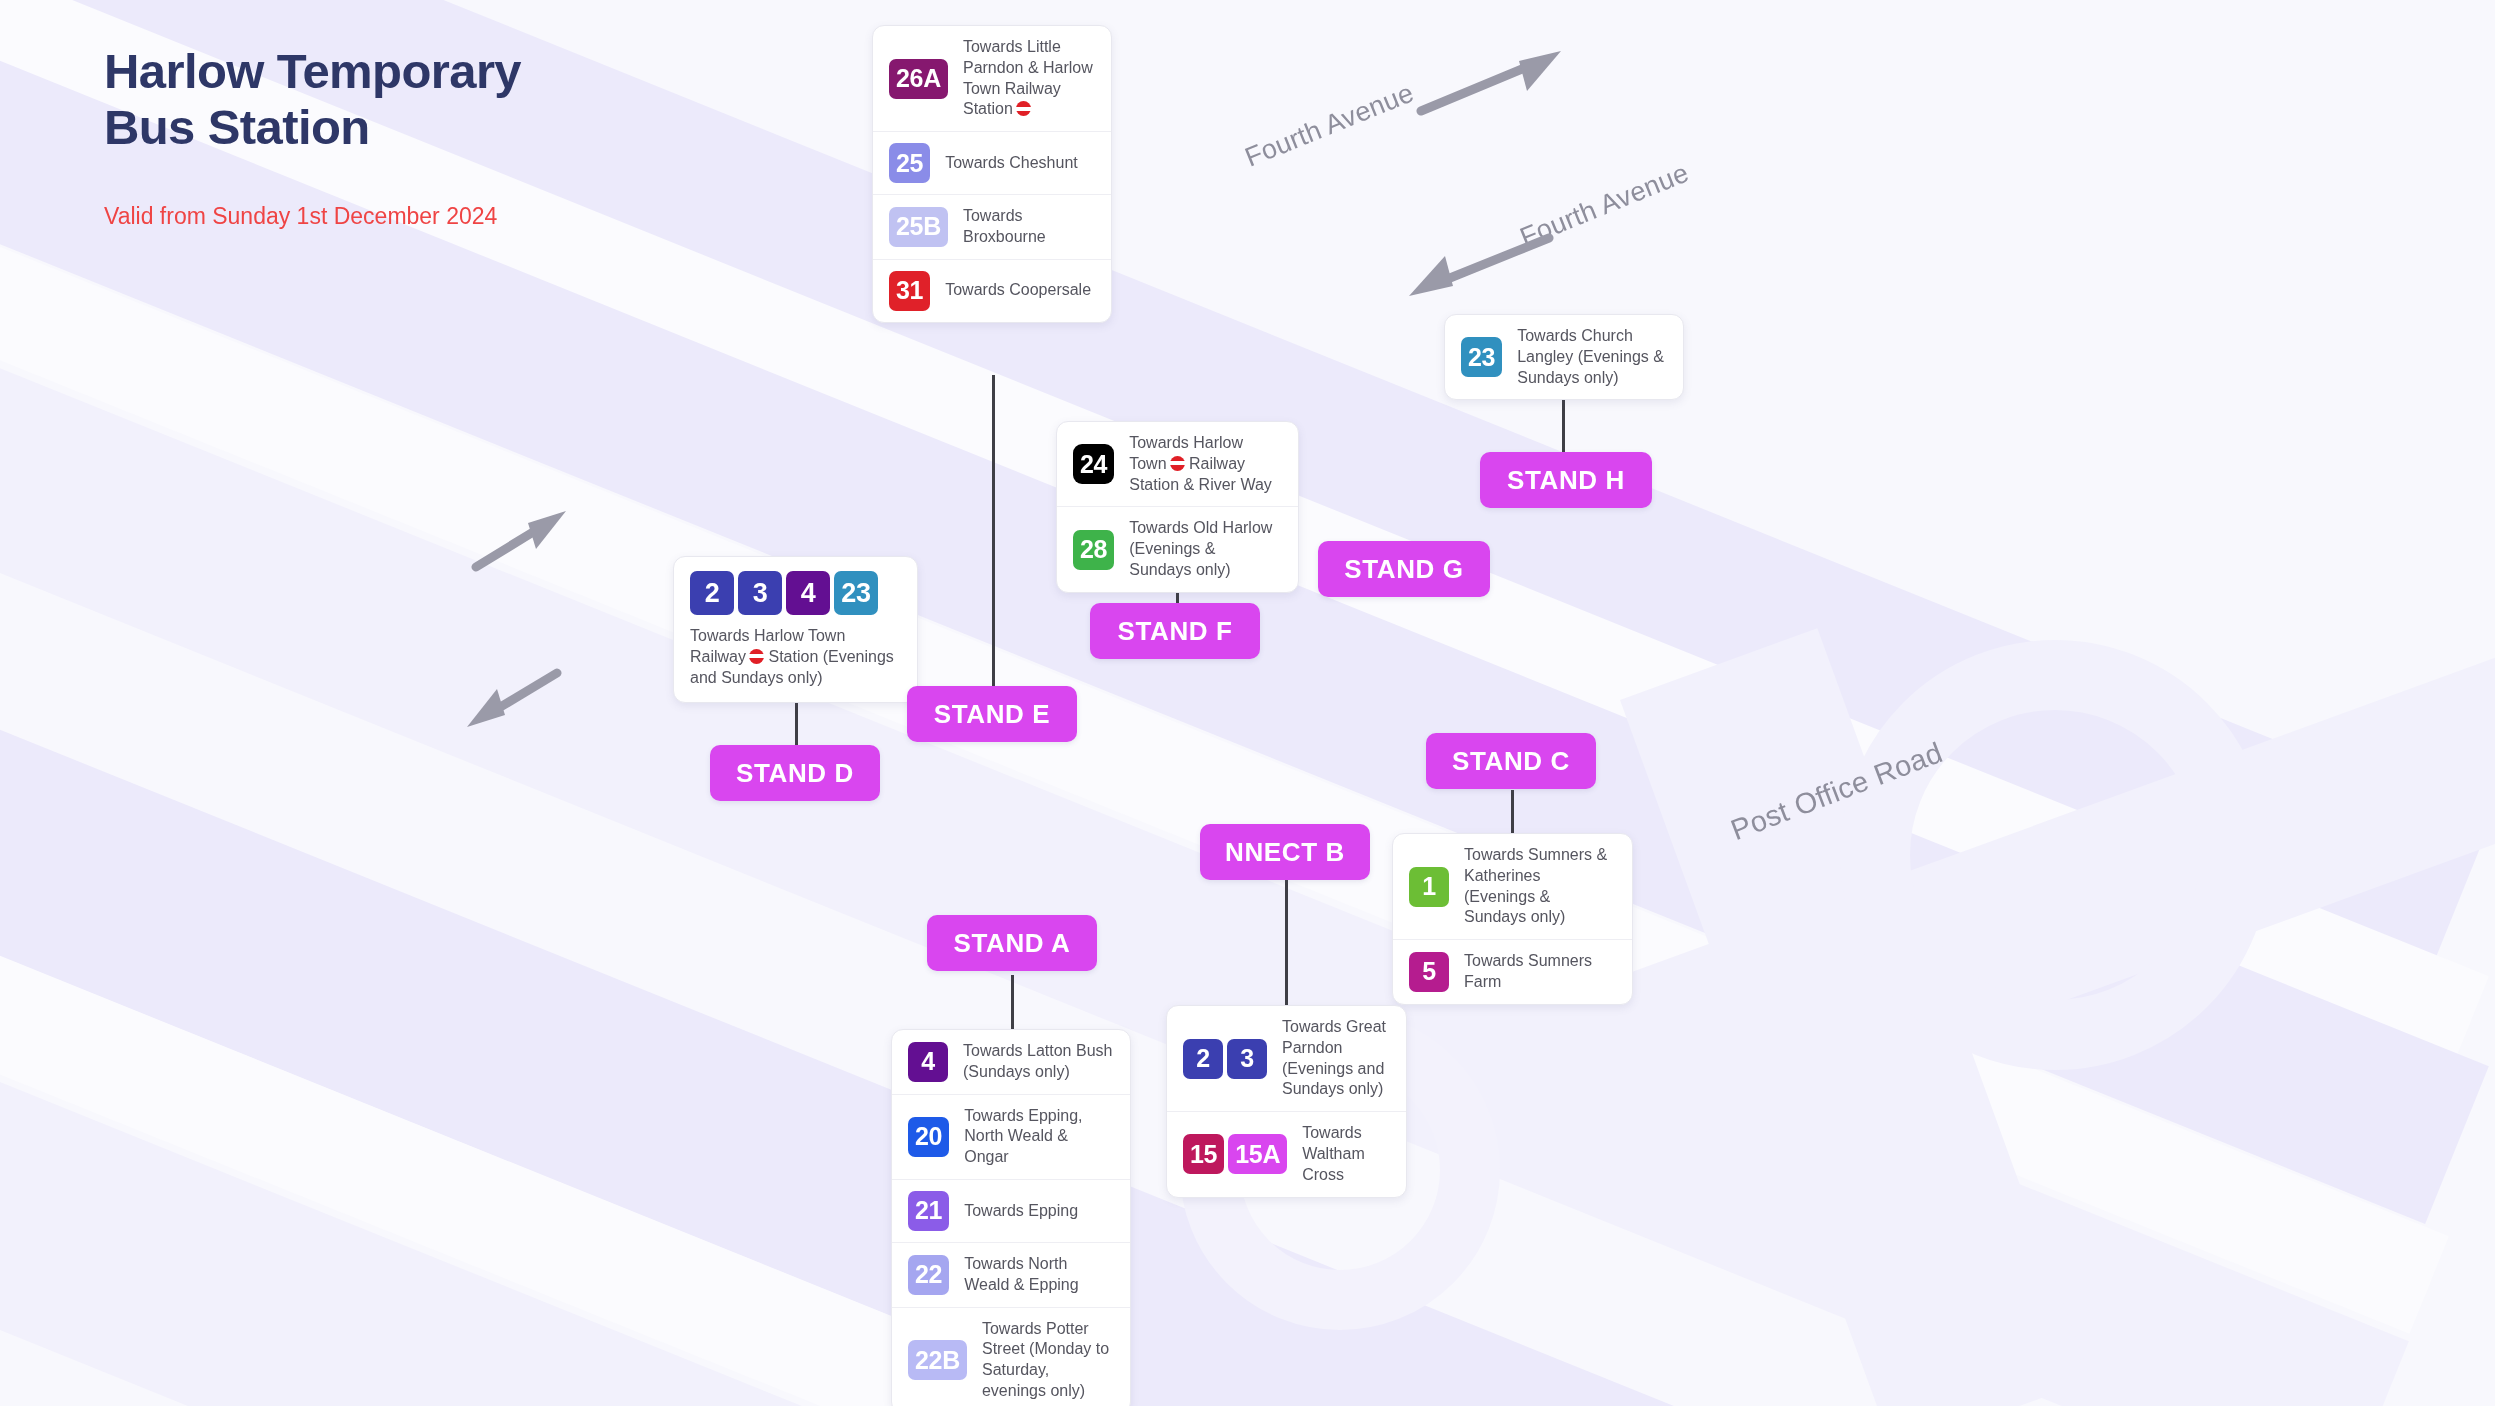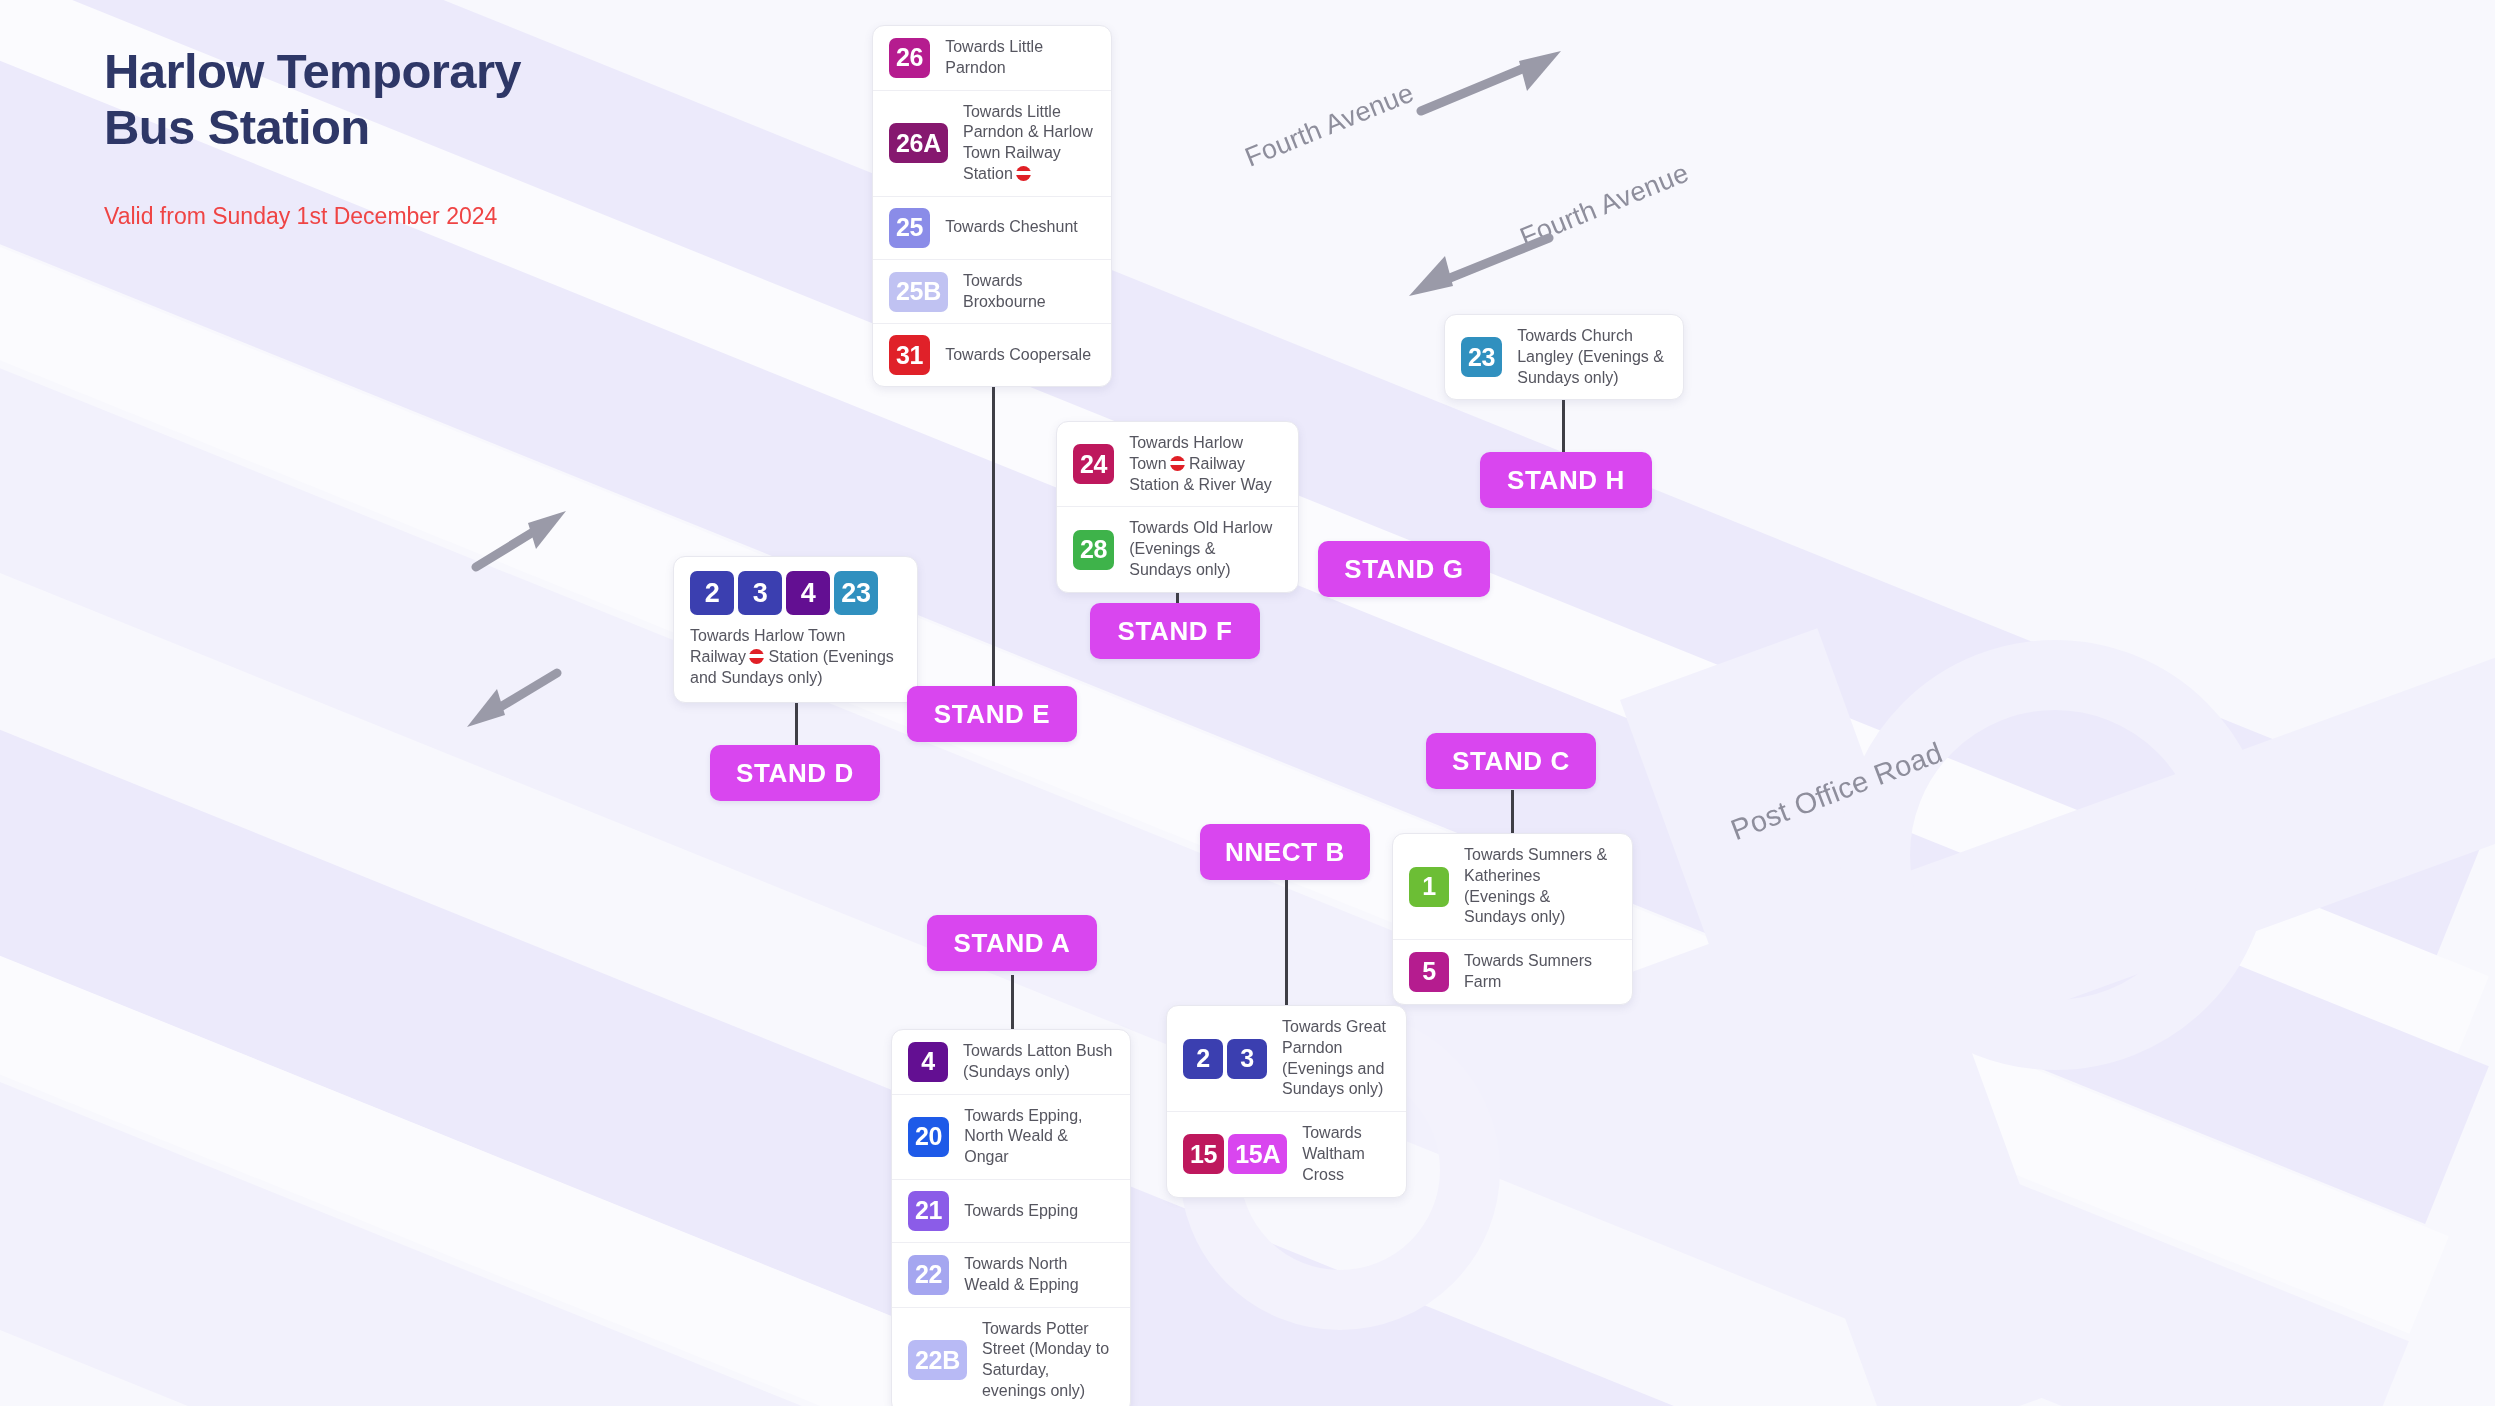--- a/index.html
+++ b/index.html
@@ -282,26 +282,20 @@
   <div class="stand" style="left:1318px; top:541px; width:172px;">
     <span>STAND G</span>
   </div>
   <div class="stand" style="left:1480px; top:452px; width:172px;">
     <span>STAND H</span>
   </div>
 
   <div class="card" id="card-stand-e" style="left:872px; top:25px; width:240px;">
       <div class="row">
         <div class="badges">
-          <span class="badge" style="background: rgb(181, 28, 143);">26</span>
-        </div>
-        <div class="dest">Towards Little Parndon</div>
-      </div>
-      <div class="row">
-        <div class="badges">
           <span class="badge" style="background: rgb(134, 24, 111);">26A</span>
         </div>
         <div class="dest">Towards Little Parndon &amp; Harlow Town Railway Station<span class="roundel"></span></div>
       </div>
       <div class="row">
         <div class="badges">
           <span class="badge" style="background: rgb(138, 140, 232);">25</span>
         </div>
         <div class="dest">Towards Cheshunt</div>
       </div>
@@ -315,21 +309,21 @@
         <div class="badges">
           <span class="badge" style="background: rgb(224, 33, 41);">31</span>
         </div>
         <div class="dest">Towards Coopersale</div>
       </div>
     </div>
 
   <div class="card" id="card-stand-f" style="left:1056px; top:421px; width:243px;">
       <div class="row">
         <div class="badges">
-          <span class="badge" style="background: #be185d;">24</span>
+          <span class="badge" style="background: #000000; border-radius: 9px;">24</span>
         </div>
         <div class="dest">Towards Harlow Town<span class="roundel"></span> Railway Station &amp; River Way</div>
       </div>
       <div class="row">
         <div class="badges">
           <span class="badge" style="background: rgb(62, 179, 74);">28</span>
         </div>
         <div class="dest">Towards Old Harlow (Evenings &amp; Sundays only)</div>
       </div>
     </div>

